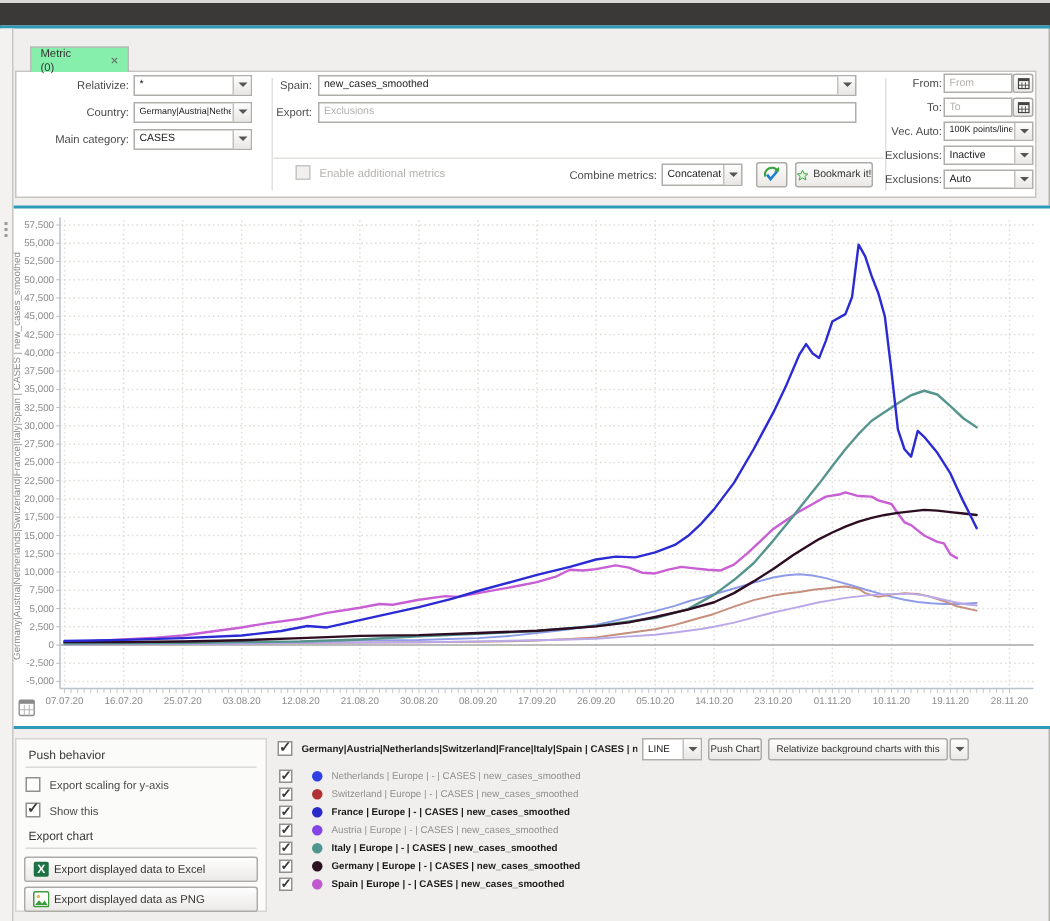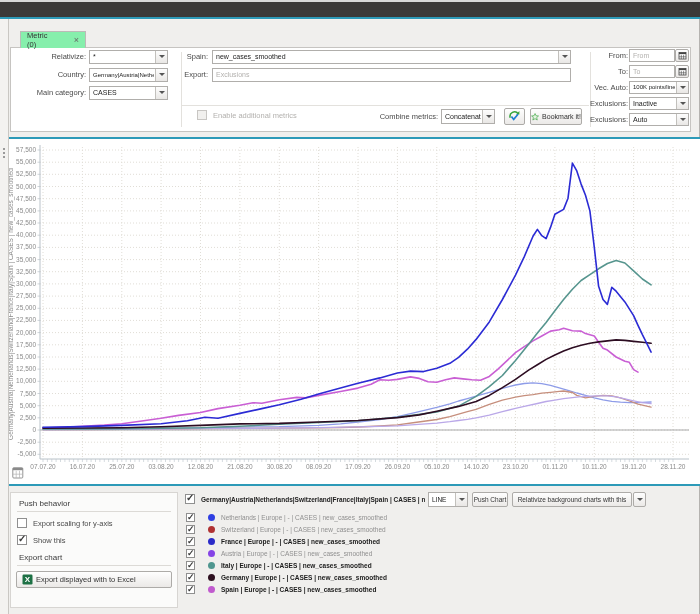--- a/index.html
+++ b/index.html
@@ -435,21 +435,29 @@
     <span class="cb-label" style="left:22px;top:25px;">Export scaling for y-axis</span>
     <span class="cb checked" style="left:6px;top:42px;"></span>
     <span class="cb-label" style="left:22px;top:42px;">Show this</span>
     <span class="card-title" style="left:8px;top:60px;">Export chart</span>
     <div class="hr" style="left:6px;right:6px;top:72px;"></div>
     <div class="btn" style="left:5px;top:78px;width:156px;height:17px;justify-content:flex-start;padding-left:5px;">
       <svg width="11" height="11" viewBox="0 0 11 11">
           <rect x="0.5" y="0.5" width="10" height="10" rx="1.2" fill="#1e7145"></rect>
           <text x="5.5" y="8.3" font-size="8" font-family="Liberation Sans,sans-serif" font-weight="bold" fill="#fff" text-anchor="middle">X</text>
         </svg>
-      <span>Export displayed with to Excel</span>
+      <span>Export displayed data to Excel</span>
+    </div>
+    <div class="btn" style="left:5px;top:98px;width:156px;height:17px;justify-content:flex-start;padding-left:5px;">
+      <svg width="11" height="11" viewBox="0 0 11 11">
+          <rect x="0.5" y="0.5" width="10" height="10" rx="1.2" fill="#fff" stroke="#3e9b3e" stroke-width="1"></rect>
+          <circle cx="3.6" cy="3.6" r="1.1" fill="#e8b53a"></circle>
+          <path d="M1.2 9.5l2.8-3.4 2 2.3 1.8-2 2 3.1z" fill="#3e9b3e"></path>
+        </svg>
+      <span>Export displayed data as PNG</span>
     </div>
   </div>
 
   <div class="abs" style="left:0;top:486px;width:700px;height:128px;">
     <span class="cb checked" style="left:185px;top:8px;"></span>
     <span style="position:absolute;left:201px;top:7px;width:224px;height:13px;line-height:13px;font-size:6.5px;font-weight:700;color:#222;white-space:nowrap;overflow:hidden;">Germany|Austria|Netherlands|Switzerland|France|Italy|Spain | CASES | new_cases_smoothed</span>
     <div class="sel" style="left:428px;top:6px;width:40px;height:15px;">
       <span class="txt" style="font-size:6.5px;line-height:13px;">LINE</span>
       <span class="arw"></span>
     </div>

